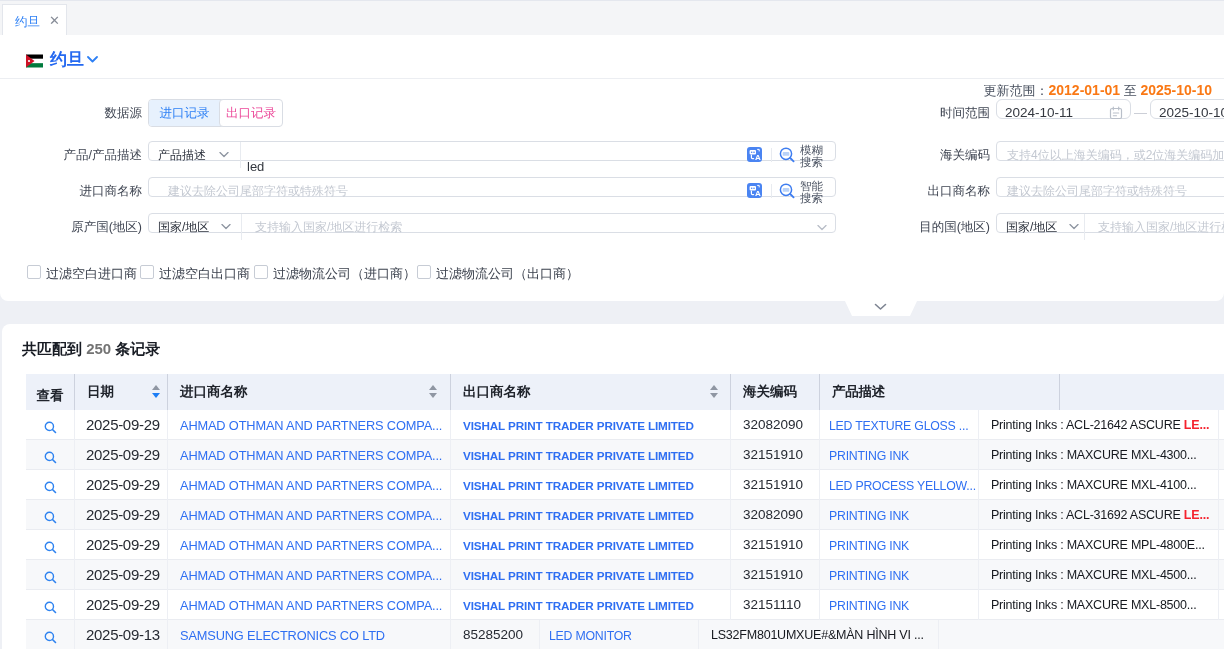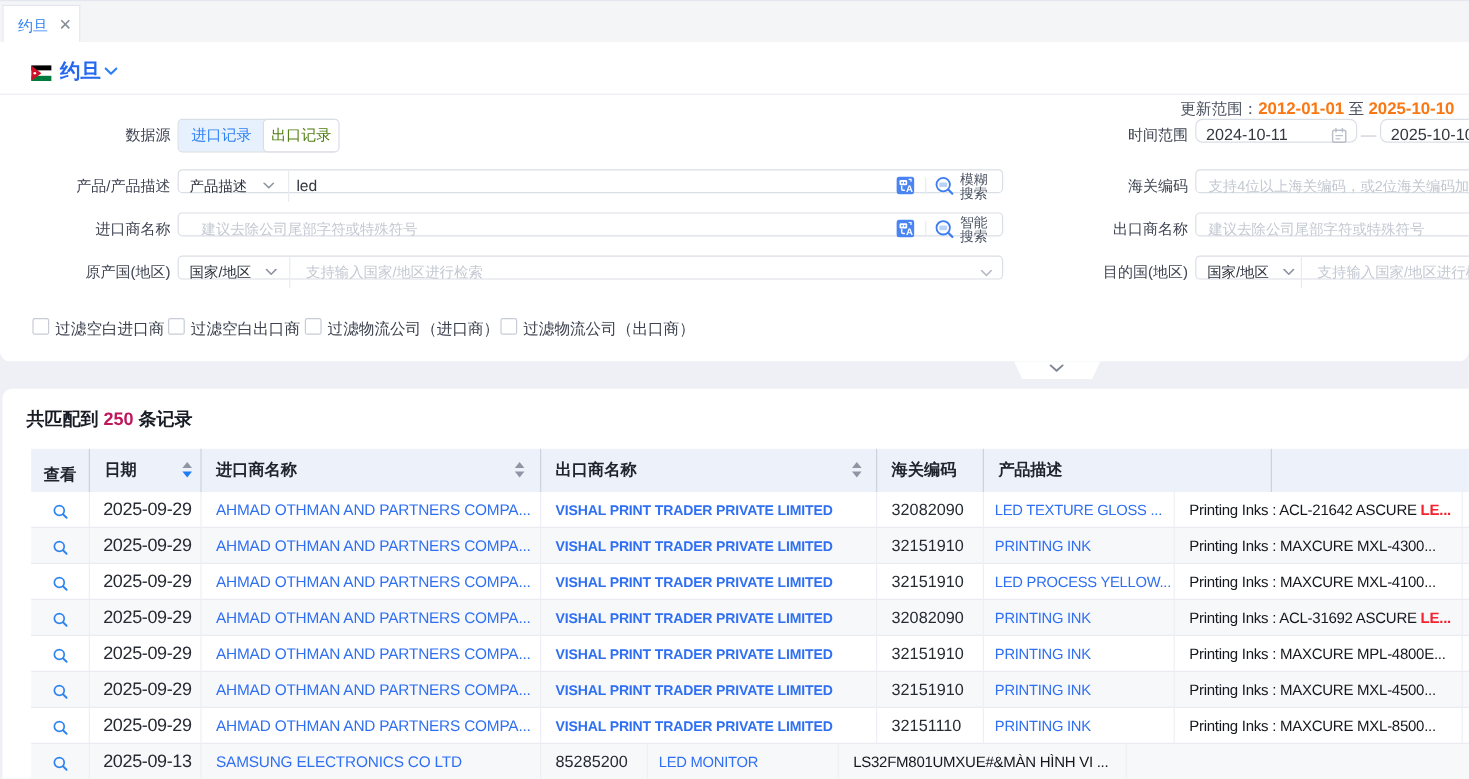--- a/index.html
+++ b/index.html
@@ -21,30 +21,30 @@
 .lblR { left:860px; width:130px; }
 .inbox { border:1px solid #dadee5; border-radius:4px; background:#fff; height:20px; }
 .ph { color:#c3c8d1; font-size:12px; }
 .seltext { font-size:12px; color:#2b303b; }
 .vline { width:1px; background:#e8ebf0; position:absolute; }
 .icontxt { font-size:11.5px; line-height:12px; color:#4c5463; }
 .chev { position:absolute; }
 
 #btngroup { left:148px; top:64px; width:134px; height:28px; border:1px solid #d9dde4; border-radius:4px; background:#fff; }
 #btn1 { position:absolute; left:0; top:0; width:71px; height:26px; background:#e7f1fd; border-radius:3px 0 0 3px; color:#2e80f5; font-size:12.5px; line-height:26px; text-align:center; }
-#btn2 { position:absolute; left:70px; top:-1px; width:64px; height:28px; background:#fff; border:1px solid #d9dde4; border-radius:4px; color:#4d7c0f; font-size:12.5px; line-height:26px; text-align:center; }
+#btn2 { position:absolute; left:70px; top:-1px; width:64px; height:28px; background:#fff; border:1px solid #d9dde4; border-radius:4px; color:#ec4899; font-size:12.5px; line-height:26px; text-align:center; }
 
 .cb { position:absolute; width:14px; height:14px; border:1px solid #c7ccd5; border-radius:2px; background:#fff; }
 .cblbl { position:absolute; font-size:13px; color:#3b414d; white-space:nowrap; }
 
 #notch { left:845px; top:301px; width:72px; height:15px; background:#fff; clip-path:polygon(0 0, 72px 0, 65px 15px, 7px 15px); }
 
 #results { left:2px; top:324px; width:1298px; height:325px; background:#fff; border-radius:8px 8px 0 0; }
 #rtitle { left:20px; top:16px; font-size:15px; font-weight:bold; color:#181c24; }
-#rtitle .red { color:#be185d; }
+#rtitle .red { color:#737373; }
 
 #thead { left:24px; top:50px; width:1276px; height:36px; background:#edf1f9; display:flex; }
 #thead .hc { position:relative; height:36px; line-height:36px; font-size:13.5px; font-weight:bold; color:#20242c; border-right:1px solid #cdd2de; padding-left:12px; white-space:nowrap; }
 #thead .hc:last-child { border-right:none; }
 .sorter { position:absolute; top:11px; width:8px; height:14px; display:flex; flex-direction:column; align-items:center; line-height:0; }
 .sorter .u { display:block; width:0; height:0; border-left:4px solid transparent; border-right:4px solid transparent; border-bottom:5px solid #8f96a3; margin-bottom:3px; }
 .sorter .d { display:block; width:0; height:0; border-left:4px solid transparent; border-right:4px solid transparent; border-top:5px solid #8f96a3; }
 .sorter .d.on { border-top-color:#1c7df5; }
 .row { position:absolute; left:24px; width:1276px; height:30px; display:flex; border-bottom:1px solid #eaecf1; }
 .row.alt { background:#f7f8fa; }
@@ -105,21 +105,21 @@
     <div class="abs" style="left:8px; top:0; line-height:26px; font-size:13.5px; color:#33373f;">2025-10-10</div>
   </div>
 
   <div class="abs lbl lblL" style="top:106px;">产品/产品描述</div>
   <div class="abs inbox" style="left:148px; top:106px; width:688px;">
     <div class="abs seltext" style="left:9px; top:0; line-height:26px;">产品描述</div>
     <svg class="abs chev" style="left:70px; top:10px;" width="10" height="6" viewBox="0 0 10 6">
         <path d="M1 0.5 L5 4.5 L9 0.5" stroke="#8d94a0" stroke-width="1.3" fill="none" stroke-linecap="round" stroke-linejoin="round"></path>
       </svg>
     <div class="vline" style="left:91px; top:0px; height:26px;"></div>
-    <div class="abs" style="left:98px; top:0; line-height:26px; font-size:13px; color:#33373f;">led</div>
+    <div class="abs" style="left:98px; top:12px; line-height:26px; font-size:13px; color:#33373f;">led</div>
     <svg class="abs" style="left:598px; top:5px;" width="15" height="15" viewBox="0 0 15 15">
         <rect width="15" height="15" rx="3" fill="#4a84f2"></rect>
         <rect x="2.6" y="3" width="6.4" height="4.4" rx="1" fill="#fff"></rect>
         <circle cx="4.7" cy="5.2" r="0.8" fill="#4a84f2"></circle>
         <circle cx="7" cy="5.2" r="0.8" fill="#4a84f2"></circle>
         <path d="M4.4 8.2 L4.4 10.4 Q4.4 11.6 5.6 11.6 L6.6 11.6" stroke="#fff" stroke-width="1.2" fill="none" stroke-linecap="round"></path>
         <text x="10.8" y="12.8" font-size="8" font-weight="bold" fill="#fff" text-anchor="middle" font-family="Liberation Sans, sans-serif">A</text>
         <path d="M10.2 2.4 h2 v2" stroke="#fff" stroke-width="1" fill="none"></path>
       </svg>
     <div class="vline" style="left:622px; top:6px; height:14px;"></div>

